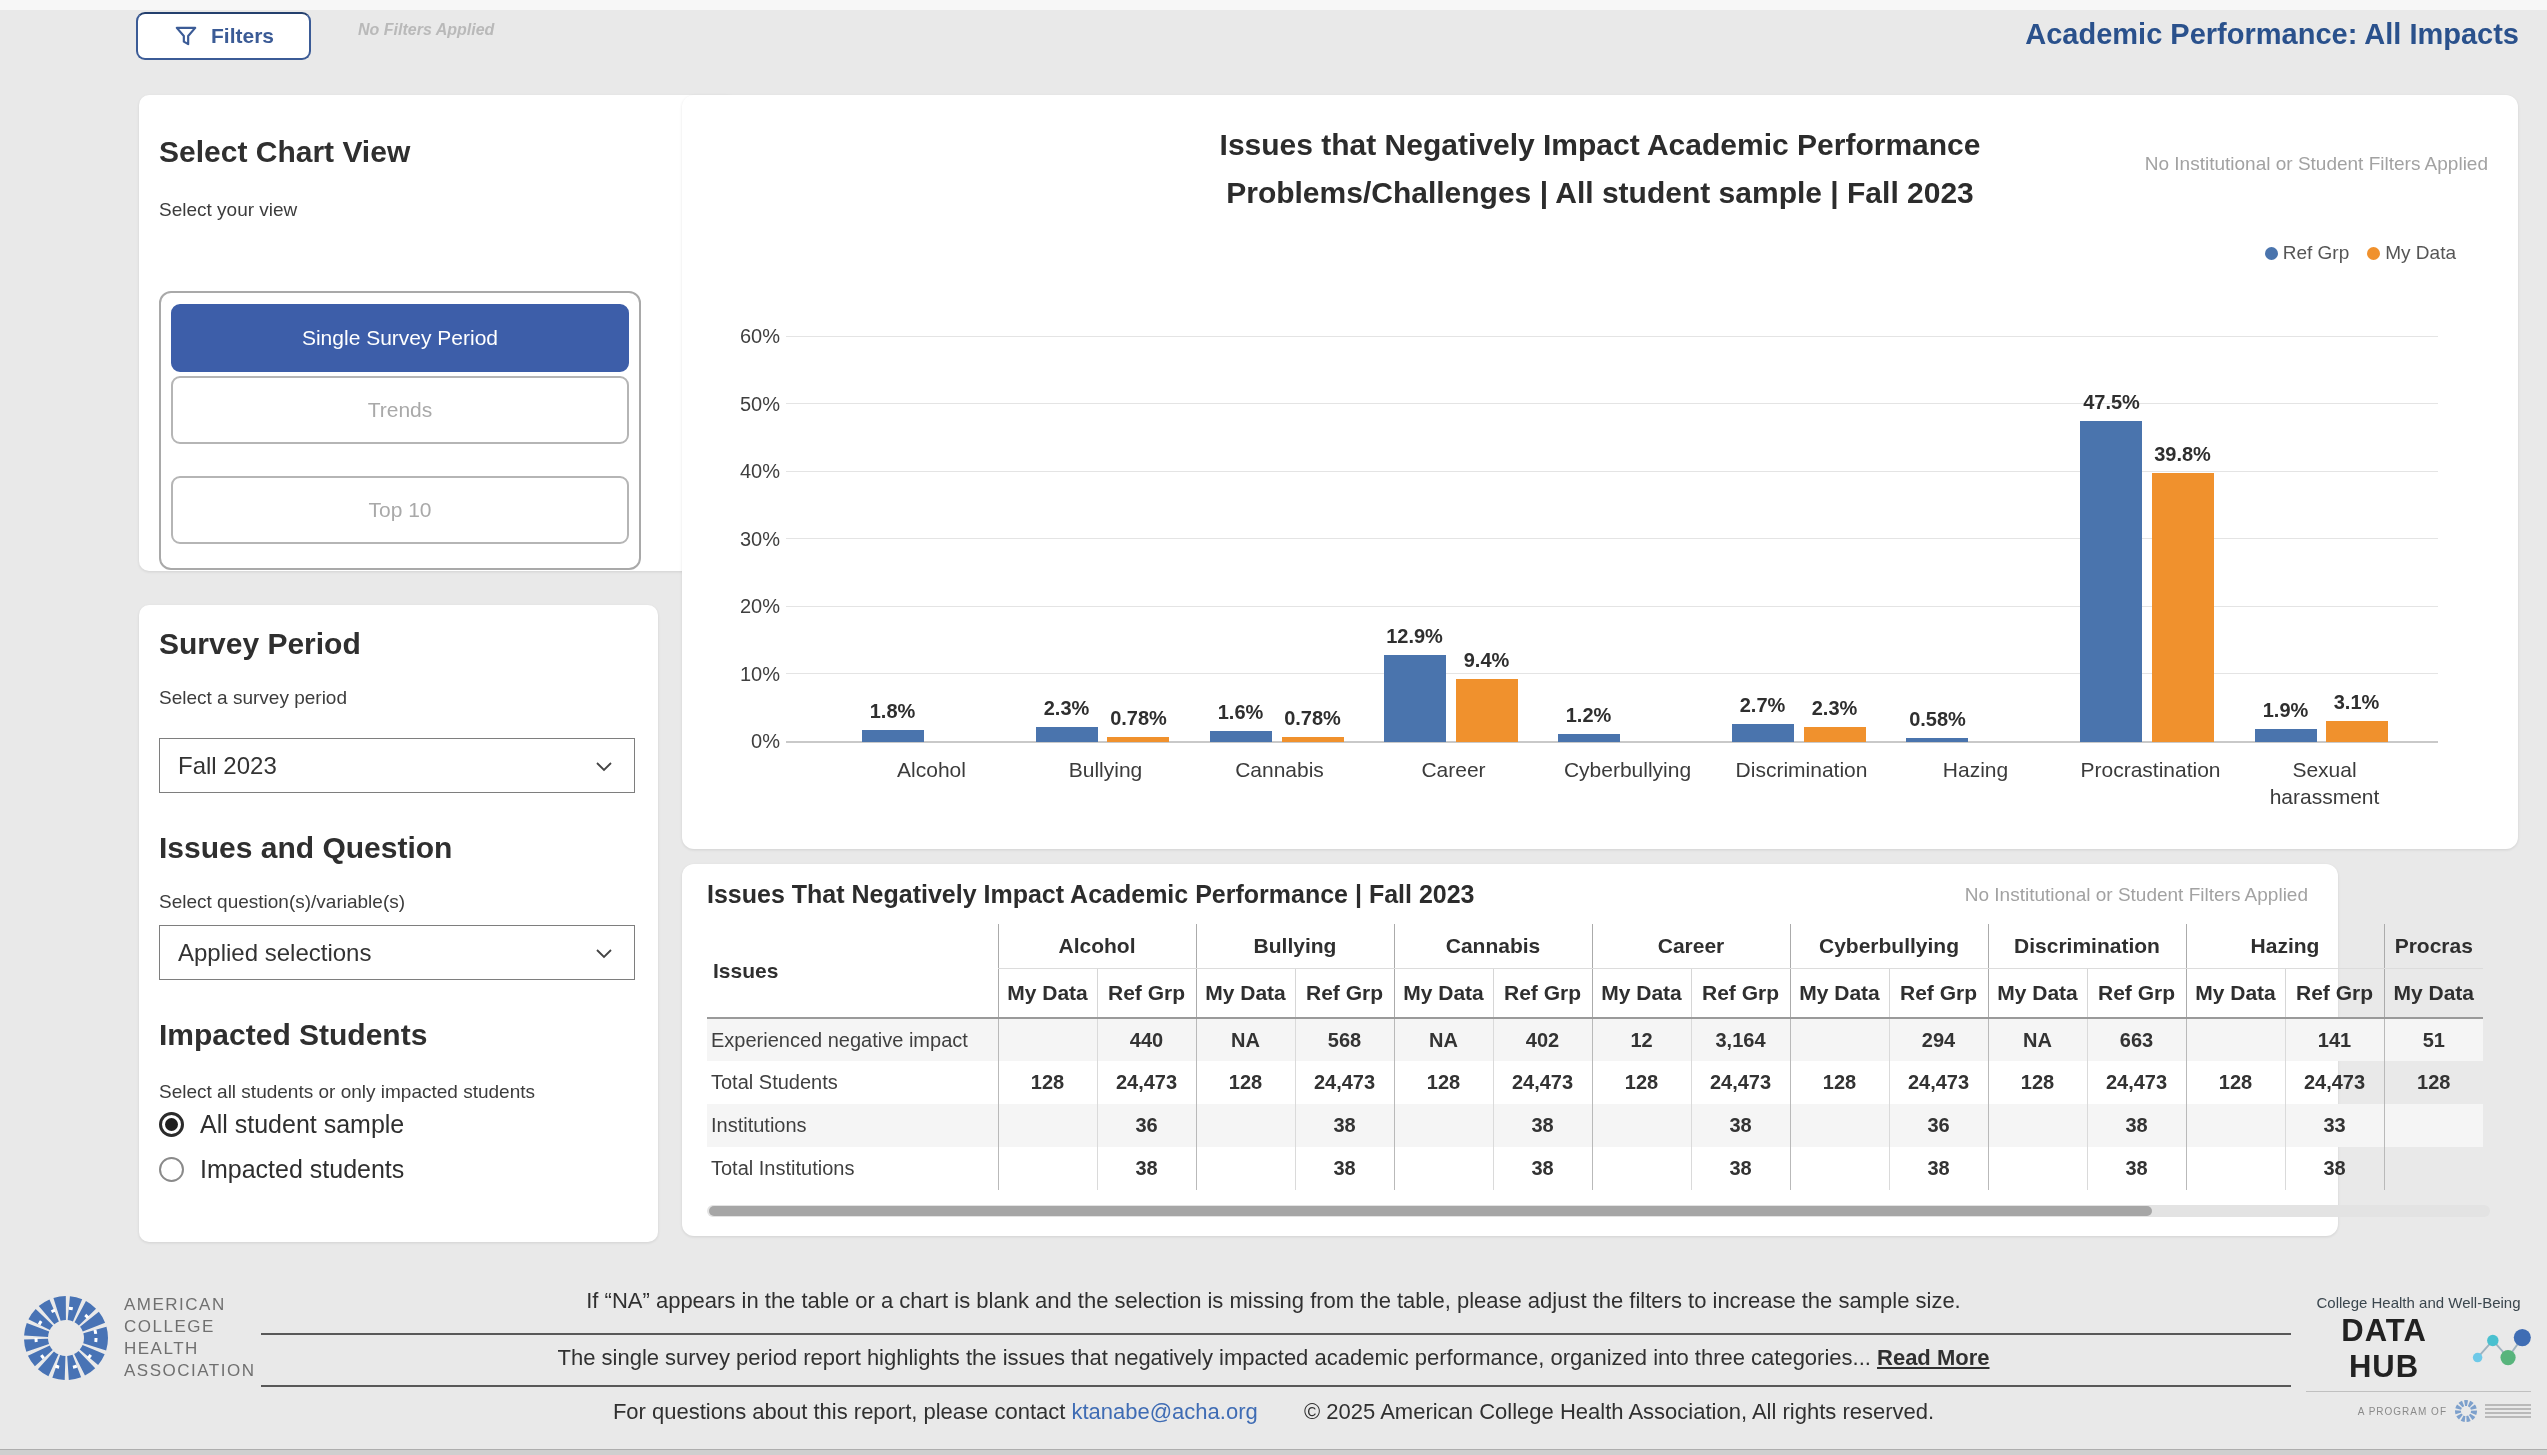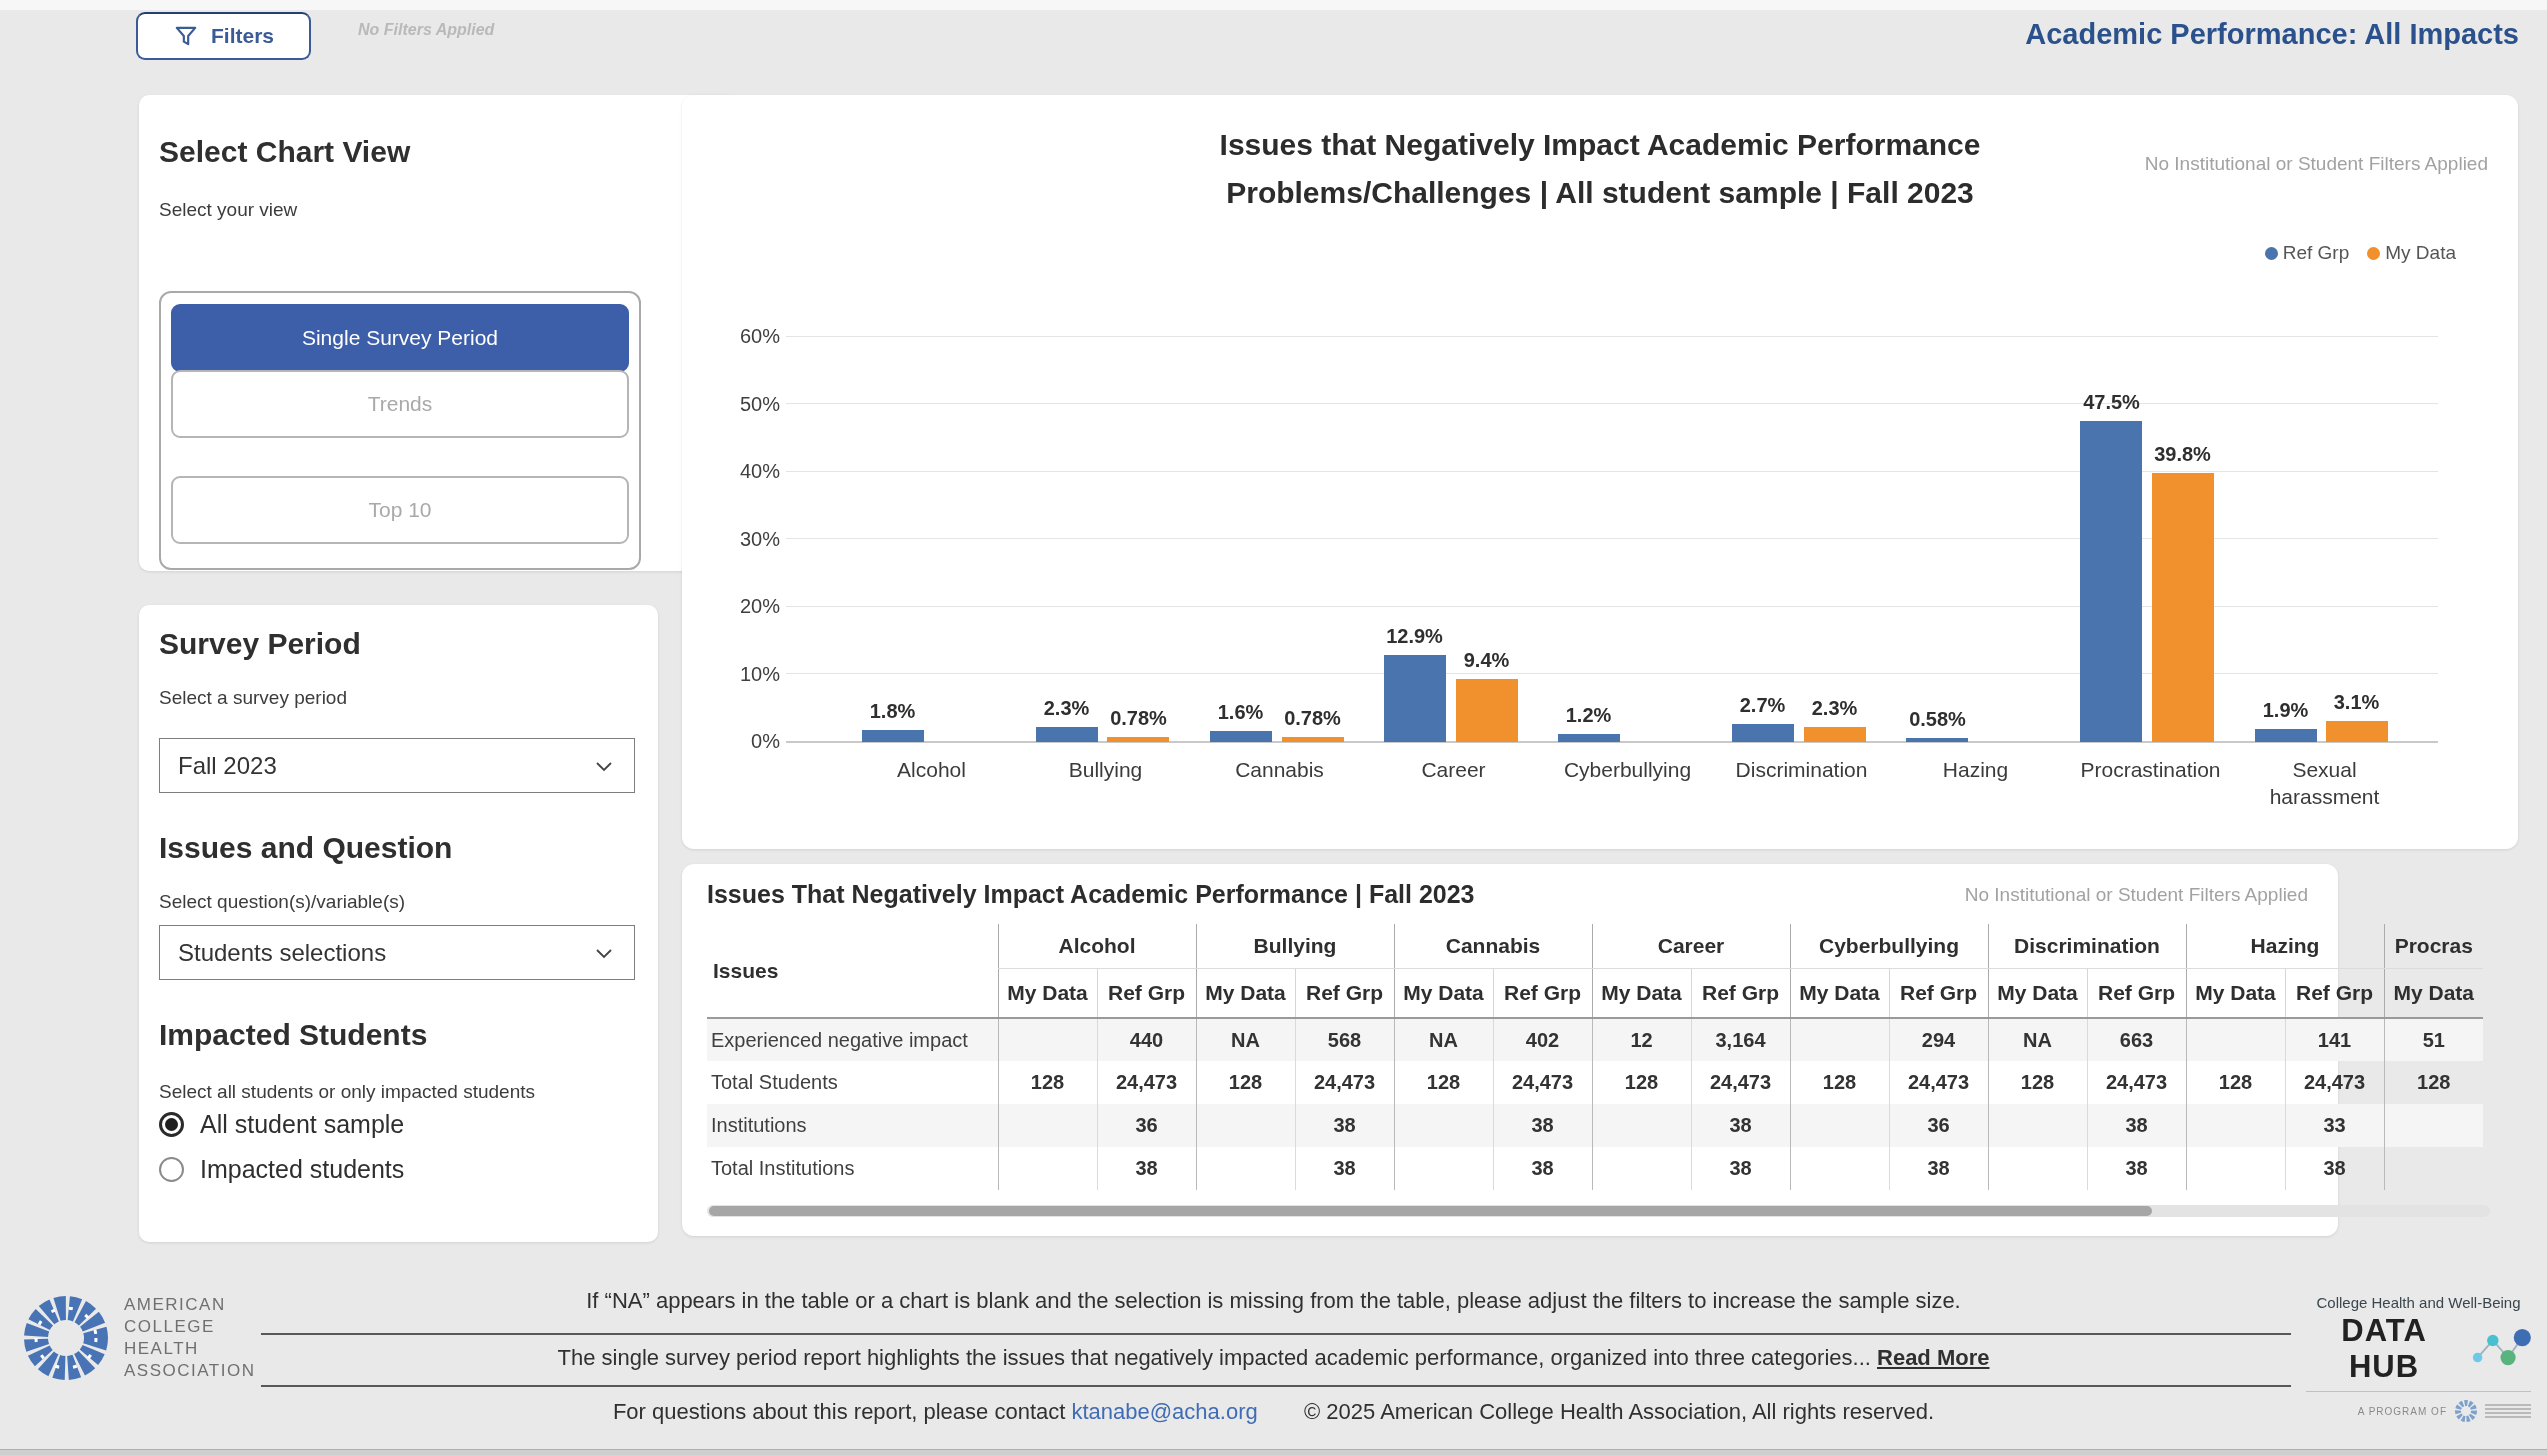--- a/index.html
+++ b/index.html
@@ -96,37 +96,37 @@
     <span>Filters</span>
   </div>
   <div class="filters-status">No Filters Applied</div>
   <div class="page-title">Academic Performance: All Impacts</div>
 
   <div class="card" style="left:139px;top:95px;width:598px;height:476px;border-radius:10px;">
     <div class="h2" style="position:absolute;left:20px;top:40px;">Select Chart View</div>
     <div class="sub" style="position:absolute;left:20px;top:104px;">Select your view</div>
     <div class="view-group" style="top:196px;height:275px;"></div>
     <div class="view-btn active" style="top:209px;">Single Survey Period</div>
-    <div class="view-btn" style="top:275px;">Trends</div>
+    <div class="view-btn" style="top:281px;">Trends</div>
     <div class="view-btn" style="top:381px;">Top 10</div>
   </div>
 
   <div class="card" style="left:139px;top:605px;width:519px;height:637px;border-radius:10px;">
     <div class="h2" style="position:absolute;left:20px;top:22px;">Survey Period</div>
     <div class="sub" style="position:absolute;left:20px;top:82px;">Select a survey period</div>
     <div class="dd" style="top:133px;">
       <span>Fall 2023</span>
       <svg class="chev" width="24" height="24" viewBox="0 0 24 24">
         <polyline points="5,9 12,16 19,9" fill="none" stroke="#444" stroke-width="1.8"></polyline>
       </svg>
     </div>
     <div class="h2" style="position:absolute;left:20px;top:226px;">Issues and Question</div>
     <div class="sub" style="position:absolute;left:20px;top:286px;">Select question(s)/variable(s)</div>
     <div class="dd" style="top:320px;">
-      <span>Students selections</span>
+      <span>Applied selections</span>
       <svg class="chev" width="24" height="24" viewBox="0 0 24 24">
         <polyline points="5,9 12,16 19,9" fill="none" stroke="#444" stroke-width="1.8"></polyline>
       </svg>
     </div>
     <div class="h2" style="position:absolute;left:20px;top:413px;">Impacted Students</div>
     <div class="sub" style="position:absolute;left:20px;top:476px;">Select all students or only impacted students</div>
     <div class="radio-row" style="top:505px;">
       <span class="radio sel"></span>
       <span>All student sample</span>
     </div>

